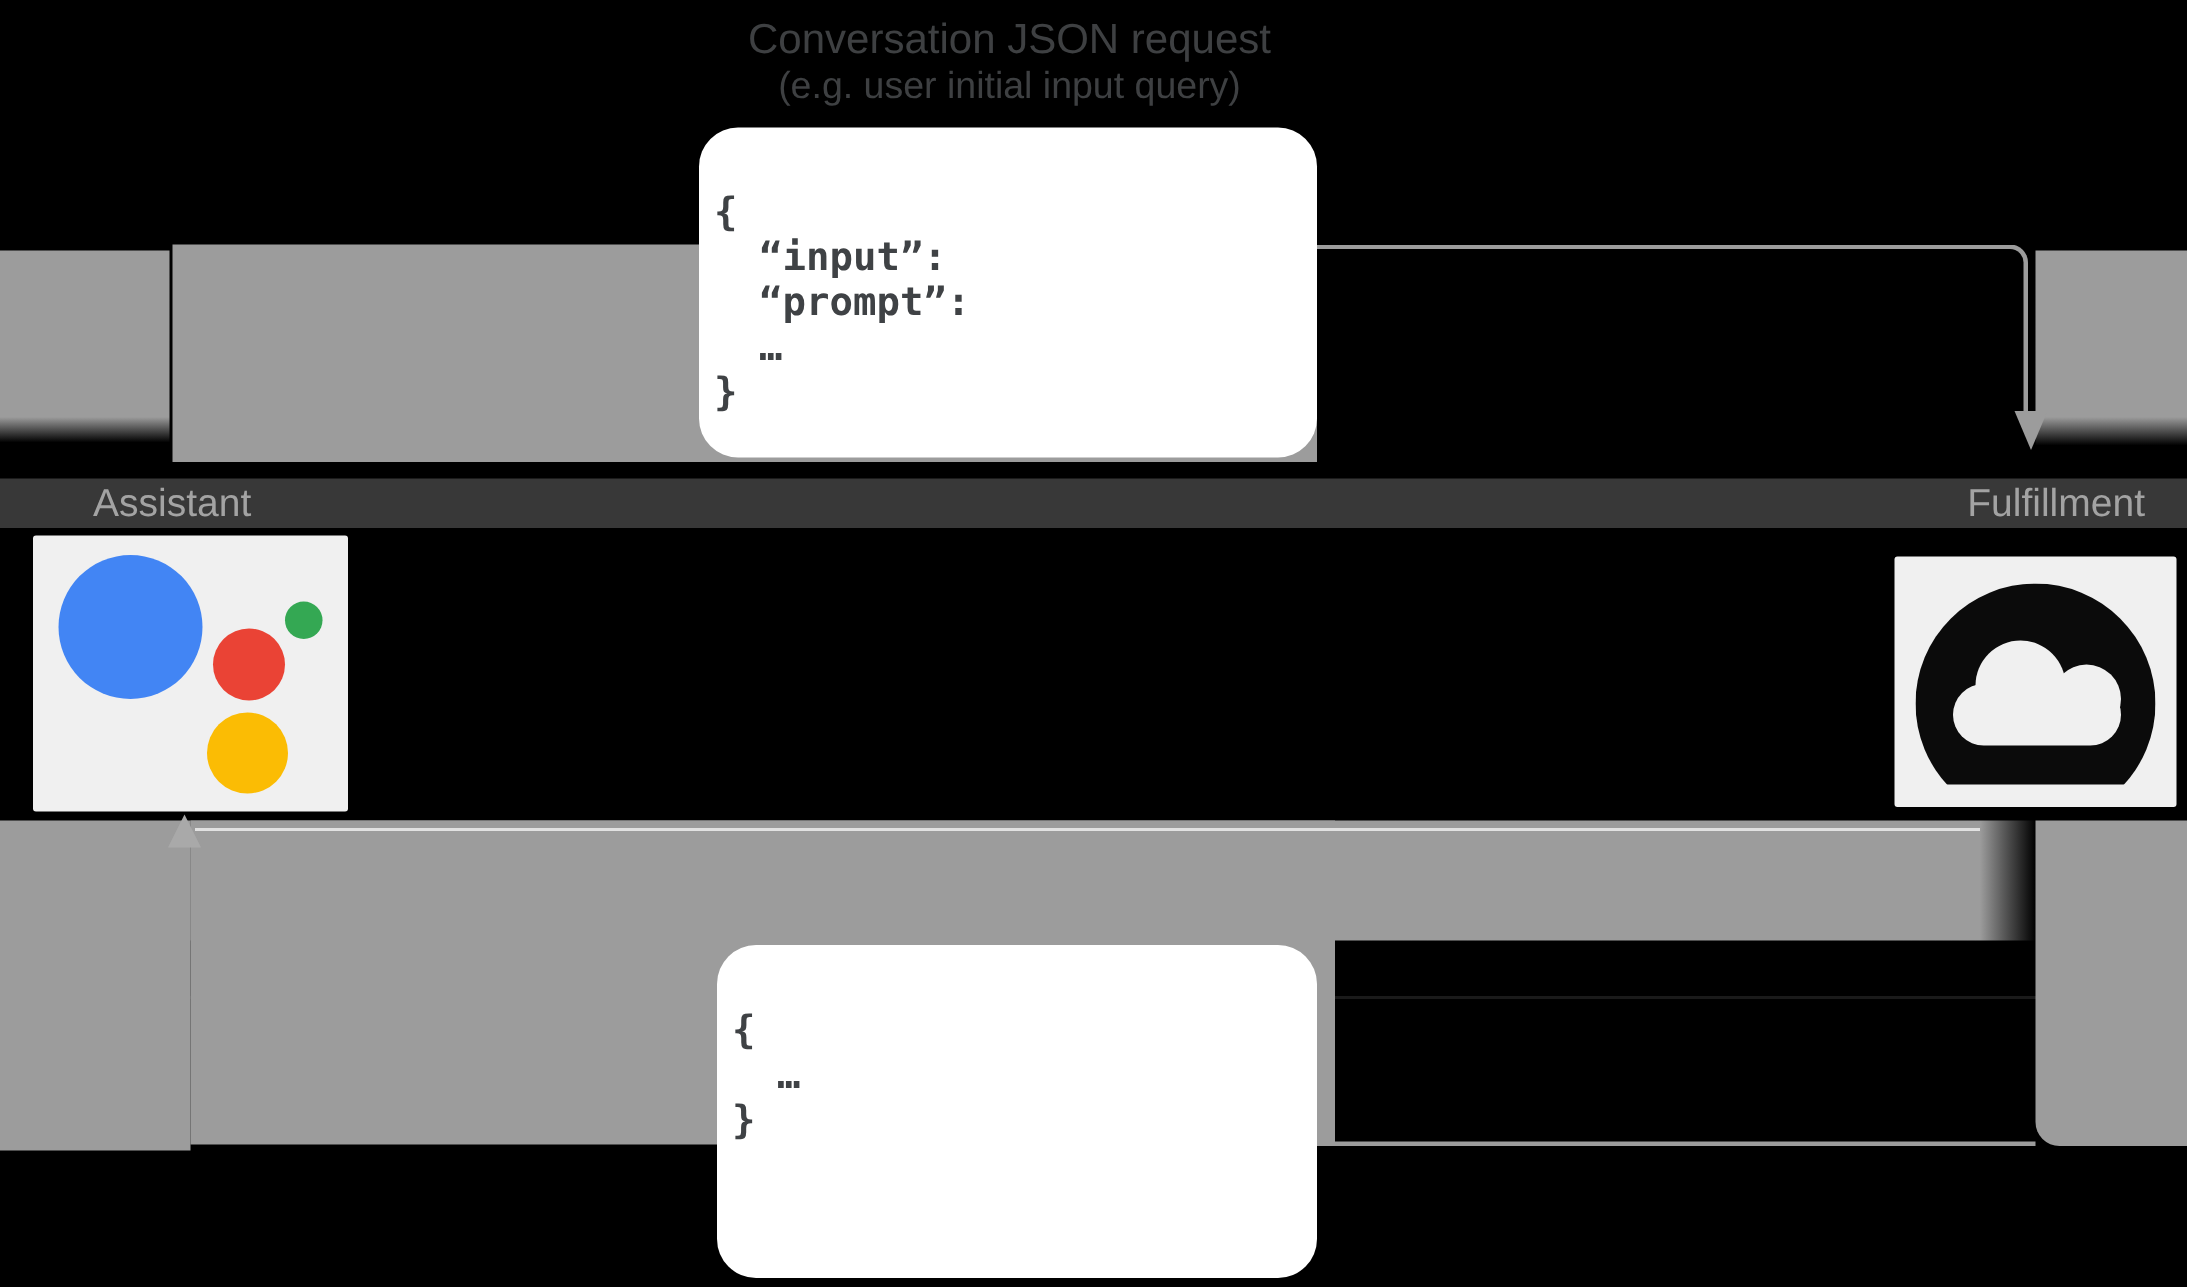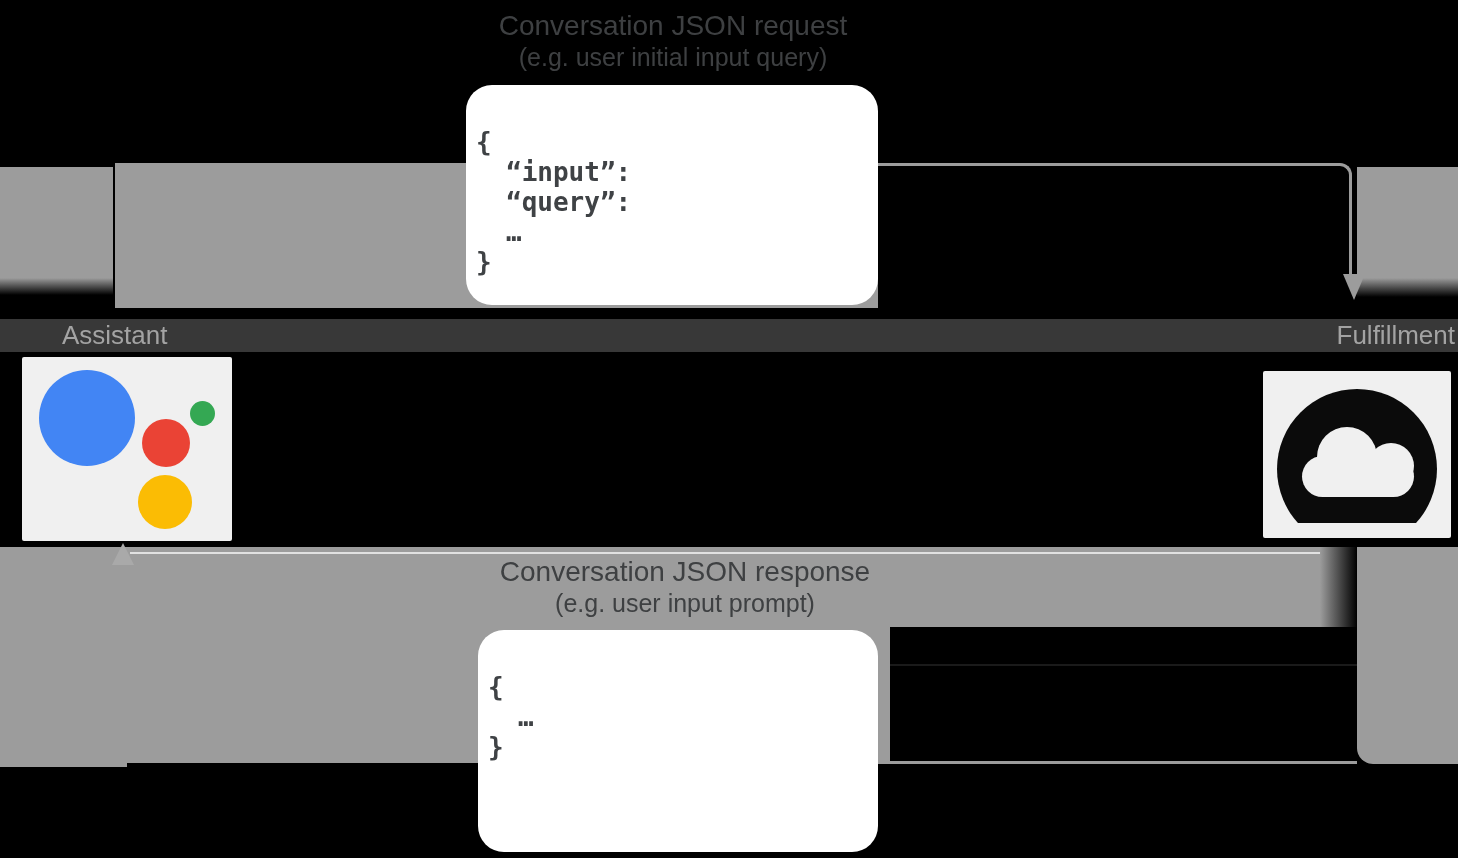--- a/index.html
+++ b/index.html
@@ -42,21 +42,21 @@
     color:#3f4245;line-height:30px;}
   .code-box-1{left:466px;top:85px;width:412px;height:220px;padding:42px 0 0 10px;}
   .code-box-2{left:478px;top:630px;width:400px;height:222px;padding:42px 0 0 10px;}
   .code-line.indent{padding-left:30px;}
 
   
   .label-band{left:0;top:319px;width:1458px;height:33px;background:#383838;z-index:0;}
   .band-highlight{left:0;top:345px;width:1458px;height:2px;background:rgba(255,255,255,.1);}
   .band-label{top:319px;height:33px;line-height:33px;font-size:26px;color:#a3a3a3;z-index:1;}
   .band-label-left{left:62px;}
-  .band-label-right{right:3px;}
+  .band-label-right{right:28px;}
 
   
   .actor-card{background:#f0f0f0;border-radius:2px;z-index:1;}
   .assistant-card{left:22px;top:357px;width:210px;height:184px;}
   .fulfillment-card{left:1263px;top:371px;width:188px;height:167px;}
   .circle{position:absolute;border-radius:50%;}
   .ga-blue{left:17px;top:13px;width:96px;height:96px;background:#4285f4;}
   .ga-red{left:120px;top:62px;width:48px;height:48px;background:#ea4335;}
   .ga-green{left:168px;top:44px;width:25px;height:25px;background:#34a853;}
   .ga-yellow{left:116px;top:118px;width:54px;height:54px;background:#fbbc04;}
@@ -79,21 +79,21 @@
   <div class="abs arrowhead-down"></div>
 
   <div class="abs caption caption-top">
     <div class="line1">Conversation JSON request</div>
     <div class="line2">(e.g. user initial input query)</div>
   </div>
 
   <div class="abs code-box code-box-1">
     <div class="code-line">{</div>
     <div class="code-line indent">“input”:</div>
-    <div class="code-line indent">“query”:</div>
+    <div class="code-line indent">“prompt”:</div>
     <div class="code-line indent">…</div>
     <div class="code-line">}</div>
   </div>
 
   <div class="abs label-band">
     <div class="abs band-highlight"></div>
   </div>
   <div class="abs band-label band-label-left">Assistant</div>
   <div class="abs band-label band-label-right">Fulfillment</div>
 
@@ -115,24 +115,20 @@
   </div>
 
   <div class="abs backdrop-bottom-wide"></div>
   <div class="abs backdrop-bottom-deep"></div>
   <div class="abs strip-bl"></div>
   <div class="abs white-split-line"></div>
   <div class="abs arrowhead-up"></div>
   <div class="abs arrow-line-bottom"></div>
   <div class="abs strip-br"></div>
 
-  <div class="abs caption caption-bottom">
-    <div class="line1">Conversation JSON response</div>
-    <div class="line2">(e.g. user input prompt)</div>
-  </div>
 
   <div class="abs code-box code-box-2">
     <div class="code-line">{</div>
     <div class="code-line indent">…</div>
     <div class="code-line">}</div>
   </div>
 
 </div>
 
 </body></html>

